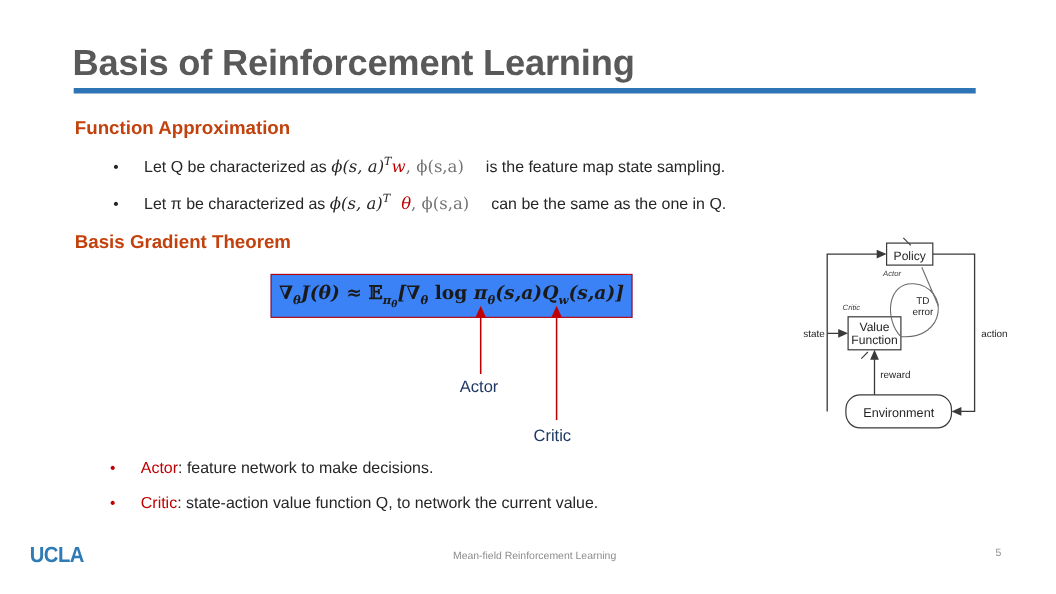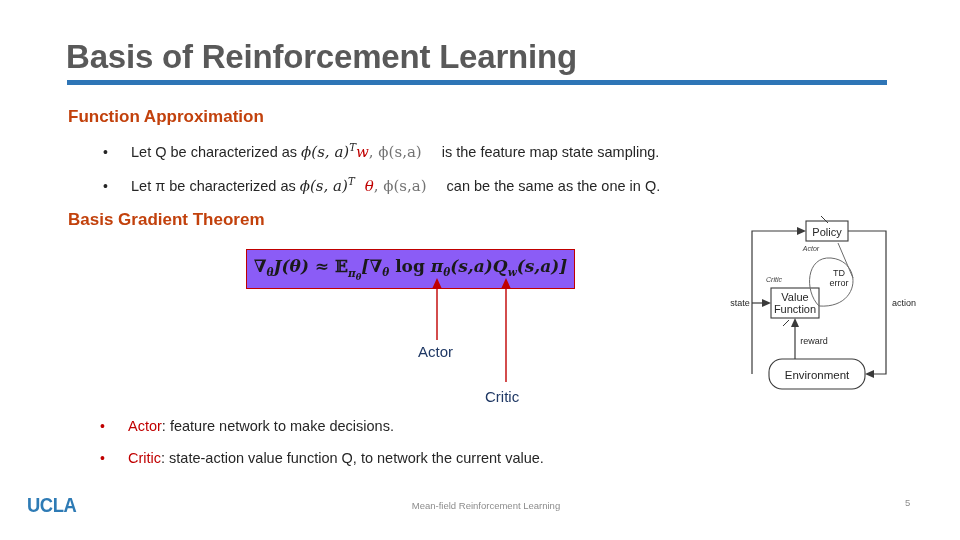--- a/index.html
+++ b/index.html
@@ -99,21 +99,21 @@
     position: absolute;
     left: 246px;
     top: 249px;
     width: 329px;
     height: 40px;
     border: 1.6px solid #C00000;
     box-sizing: border-box;
     display: flex;
     align-items: center;
     justify-content: center;
-    background: #8b5cf6;
+    background: #3b82f6;
   }
   #formula-text {
     font-family: "DejaVu Serif", serif;
     font-size: 17px;
     font-weight: bold;
     font-style: italic;
     color: #1a1a1a;
     white-space: nowrap;
   }
   #formula-text sub {

